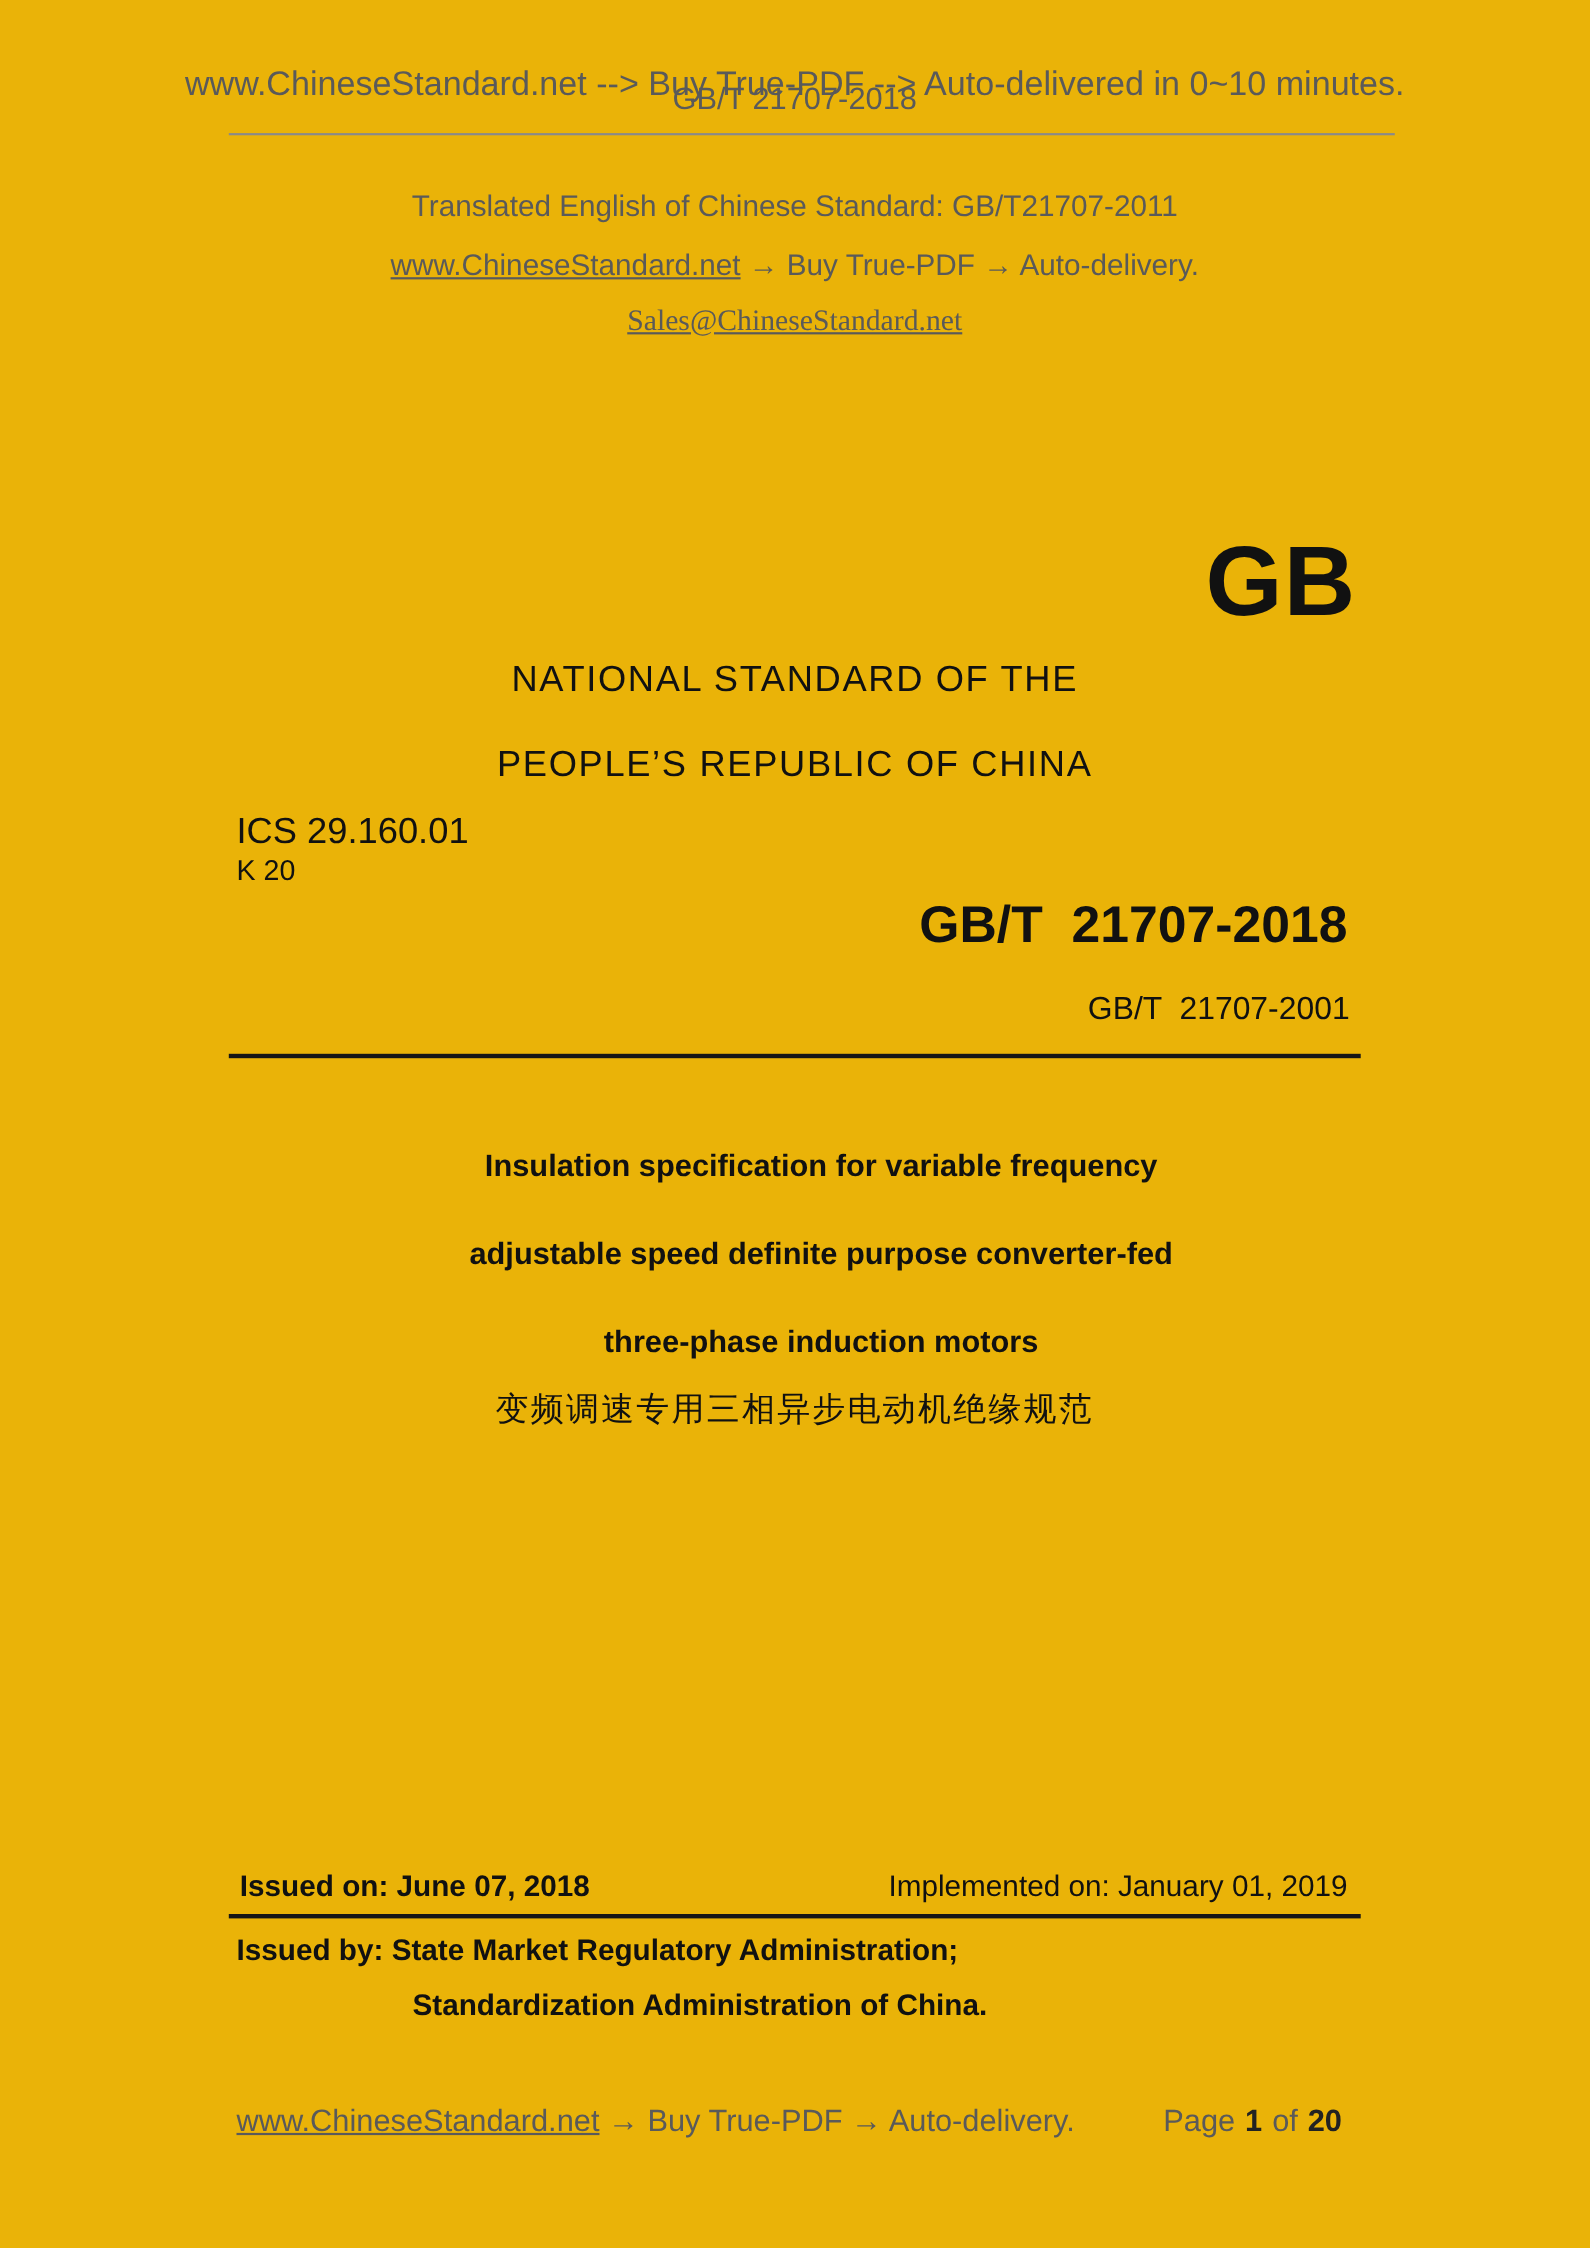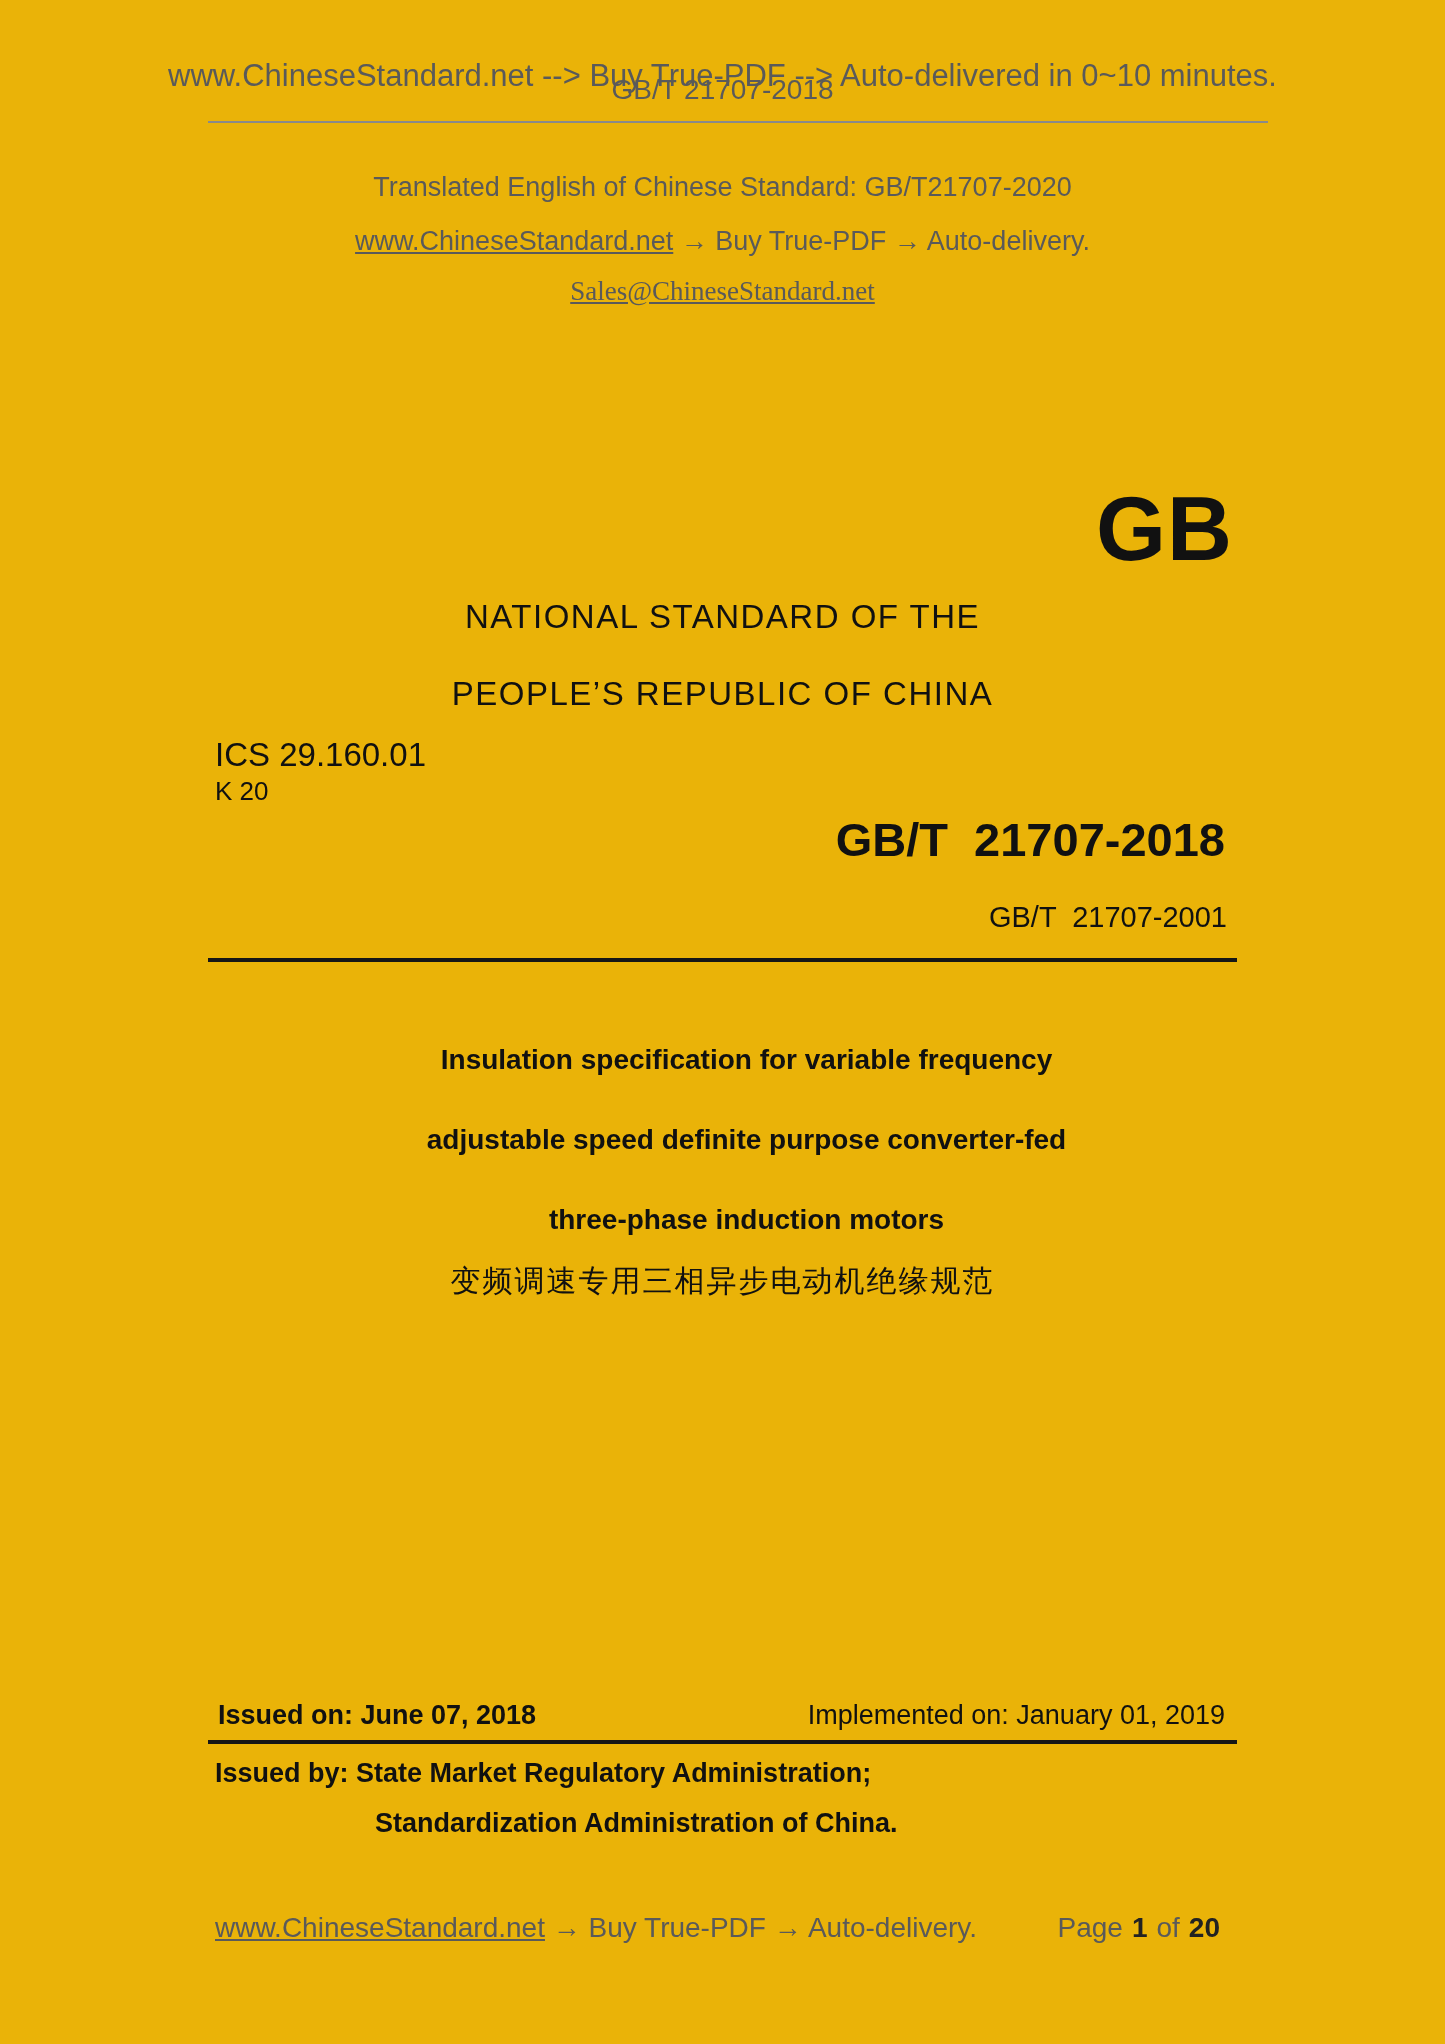--- a/index.html
+++ b/index.html
@@ -59,21 +59,21 @@
 </style>
 </head>
 <body>
 
 <div class="page">
 
   <div class="abs centered muted header-top-line">www.ChineseStandard.net --&gt; Buy True-PDF --&gt; Auto-delivered in 0~10 minutes.</div>
   <div class="abs centered muted header-overlap">GB/T 21707-2018</div>
   <div class="rule gray header-rule"></div>
 
-  <div class="abs centered muted translated-line">Translated English of Chinese Standard: GB/T21707-2020</div>
+  <div class="abs centered muted translated-line">Translated English of Chinese Standard: GB/T21707-2011</div>
   <div class="abs centered muted buy-line">
     <span class="underline">www.ChineseStandard.net</span><span> → Buy True-PDF → Auto-delivery.</span>
   </div>
   <div class="abs centered muted sales-line">
     <span class="underline">Sales@ChineseStandard.net</span>
   </div>
 
   <div class="abs gb-logo">GB</div>
   <div class="abs centered national-1">NATIONAL STANDARD OF THE</div>
   <div class="abs centered national-2">PEOPLE’S REPUBLIC OF CHINA</div>

